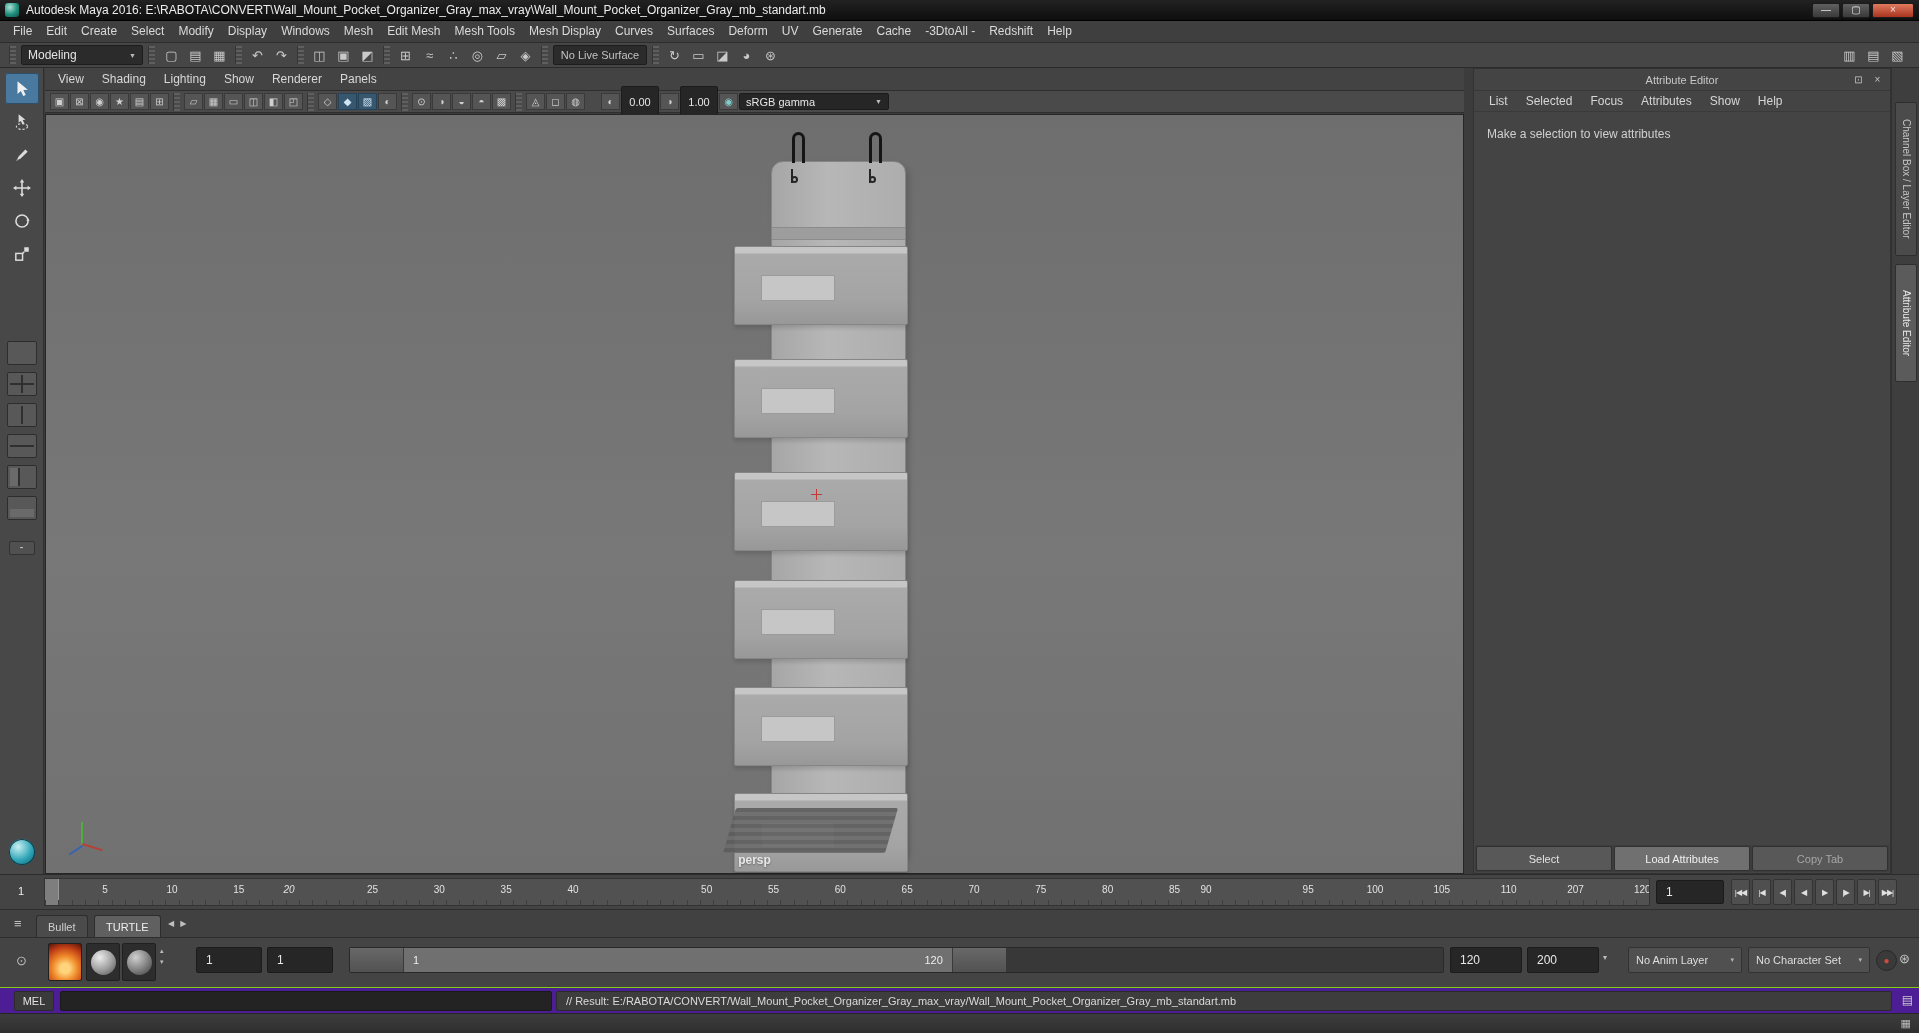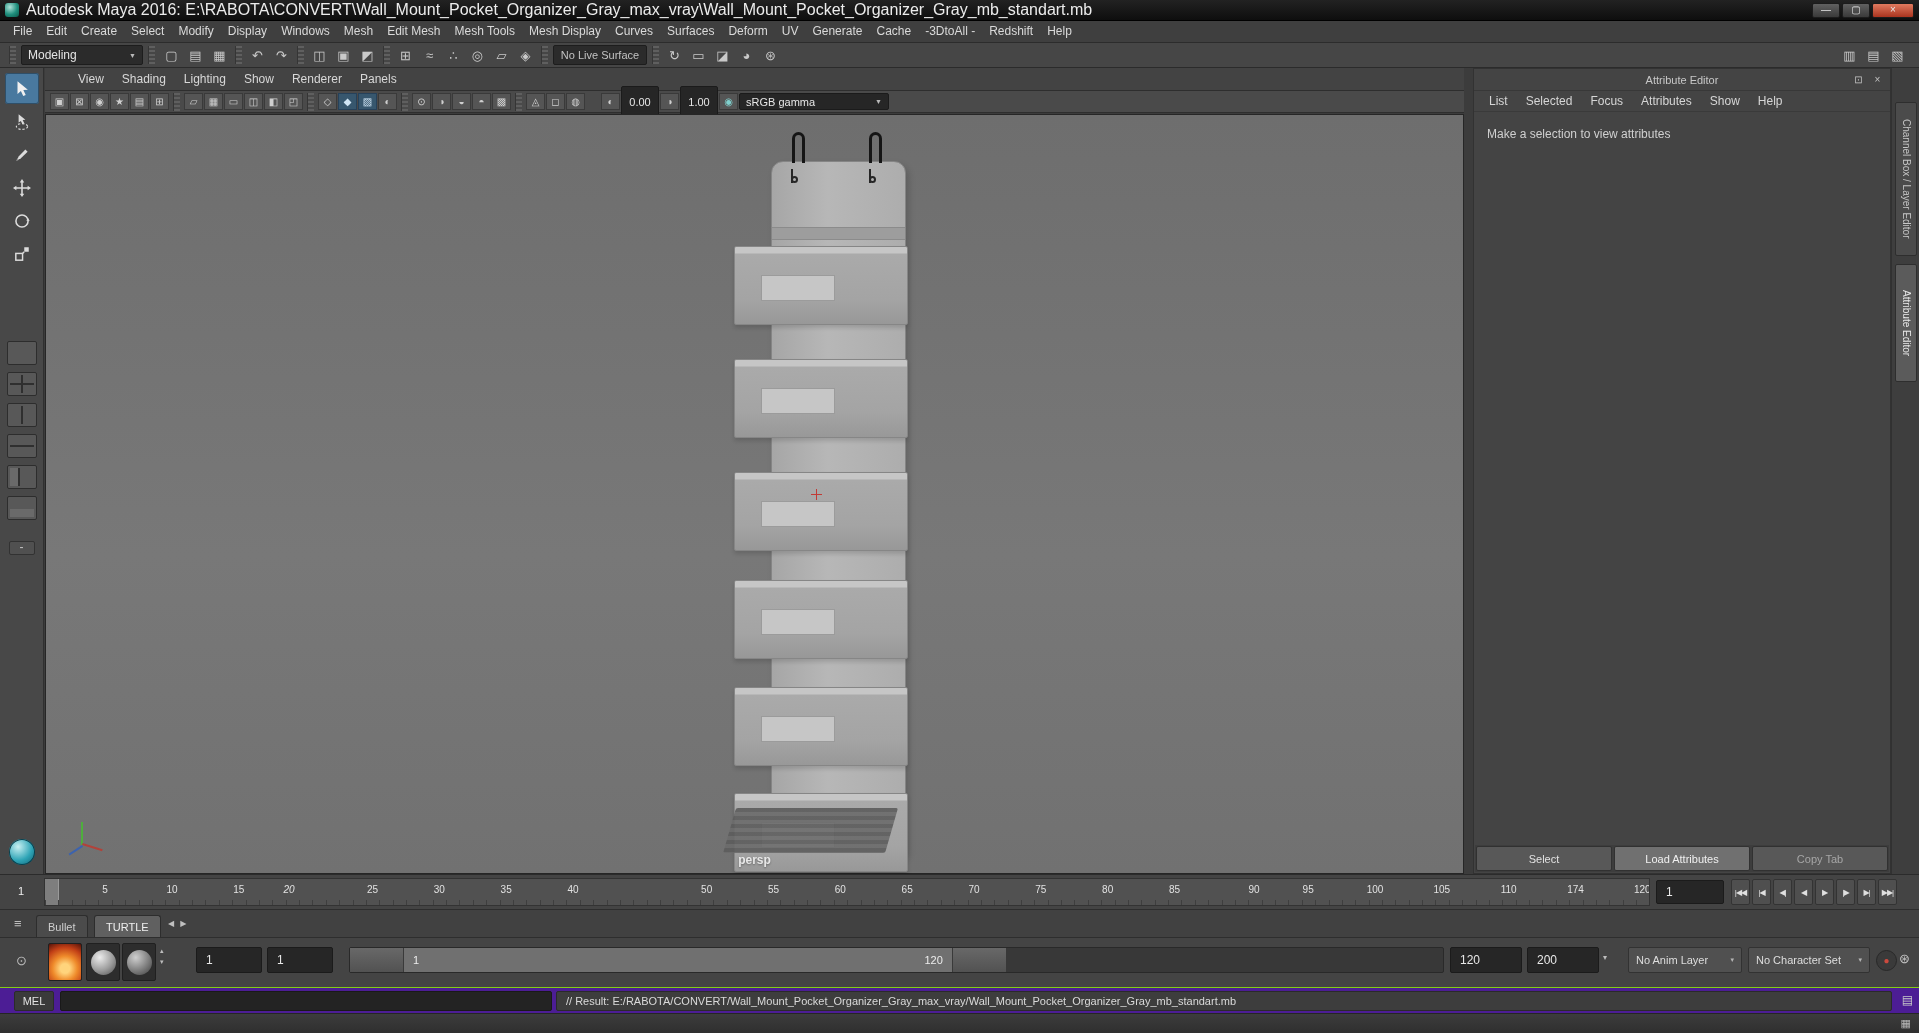--- a/index.html
+++ b/index.html
@@ -6,21 +6,21 @@
   html,body{background:#222}
   .root{position:relative;width:1919px;height:1033px;background:#444;overflow:hidden;
         font-family:"Liberation Sans",sans-serif;font-size:12px;color:#d6d6d6}
 
   
   .titlebar{position:absolute;left:0;top:0;width:100%;height:21px;
             background:linear-gradient(#222,#0e0e0e);border-bottom:1px solid #000;
             display:flex;align-items:center;padding:0 5px}
   .maya-logo{width:14px;height:14px;border-radius:3px;margin-right:7px;flex:0 0 auto;
              background:radial-gradient(circle at 35% 30%,#aee2d8,#1f8f7d 55%,#0b5447)}
-  .title-text{font-size:16px;color:#ececec;white-space:nowrap}
+  .title-text{font-size:12px;color:#ececec;white-space:nowrap}
   .win-buttons{margin-left:auto;display:flex;gap:2px}
   .win-btn{width:28px;height:15px;background:linear-gradient(#606060,#3a3a3a);border:1px solid #1c1c1c;
            color:#e6e6e6;font-size:10px;line-height:12px;text-align:center;border-radius:2px}
   .win-btn.close{width:42px;background:linear-gradient(#e07a5f,#a9341f)}
 
   
   .menubar{position:absolute;top:21px;left:0;width:100%;height:22px;background:#3f3f3f;
            border-bottom:1px solid #2c2c2c;display:flex;align-items:center;padding-left:6px}
   .menu-item{padding:0 7px;line-height:21px;color:#dadada;font-size:12px;white-space:nowrap}
 
@@ -62,21 +62,21 @@
   .layout-btn.l-b::after{content:"";position:absolute;inset:2px;border-bottom:8px solid #6a6a6a}
   .collapse-btn{width:26px;height:14px;margin-top:14px;background:#505050;border:1px solid #323232;border-radius:2px;
                 color:#c4c4c4;font-size:12px;line-height:11px;text-align:center}
   .mtk-icon{position:absolute;left:9px;bottom:9px;width:26px;height:26px;border-radius:50%;
             background:radial-gradient(circle at 35% 30%,#c8f0f2,#2ea4b6 55%,#0e5a6d);
             box-shadow:inset 0 0 0 1px #0a3d4a}
 
   
   .vpanel{position:absolute;left:45px;top:0;width:1419px;height:100%}
   .panel-menubar{height:23px;background:#434343;border-bottom:1px solid #2e2e2e;
-                 display:flex;align-items:center;padding-left:24px}
+                 display:flex;align-items:center;padding-left:4px}
   .pmenu-item{padding:0 9px;font-size:12px;color:#d8d8d8}
   .panel-toolbar{height:22px;background:#4a4a4a;border-bottom:1px solid #2e2e2e;
                  display:flex;align-items:center;gap:1px;padding-left:5px}
   .pt-icon{width:19px;height:17px;background:#555;border:1px solid #3a3a3a;color:#cfcfcf;
            font-size:10px;display:flex;align-items:center;justify-content:center;flex:0 0 auto}
   .pt-icon.active{background:#37576e;border-color:#26415a;color:#cfe4f4}
   .pt-icon.cm{color:#7fd0cd}
   .pt-spacer{width:14px}
   .pt-field{width:38px;height:31px;background:#262626;border:1px solid #1b1b1b;border-radius:2px;
             color:#e6e6e6;font-size:11px;display:flex;align-items:center;justify-content:center;flex:0 0 auto}
@@ -494,26 +494,26 @@
         <span class="tick" style="left: 527.983px;">40</span>
         <span class="tick" style="left: 594.817px; margin-top: 32px;">45</span>
         <span class="tick" style="left: 661.65px;">50</span>
         <span class="tick" style="left: 728.483px;">55</span>
         <span class="tick" style="left: 795.317px;">60</span>
         <span class="tick" style="left: 862.15px;">65</span>
         <span class="tick" style="left: 928.983px;">70</span>
         <span class="tick" style="left: 995.817px;">75</span>
         <span class="tick" style="left: 1062.65px;">80</span>
         <span class="tick" style="left: 1129.48px;">85</span>
-        <span class="tick" style="left: 1209px;">90</span>
+        <span class="tick" style="left: 1161px;">90</span>
         <span class="tick" style="left: 1263.15px;">95</span>
         <span class="tick" style="left: 1329.98px;">100</span>
         <span class="tick" style="left: 1396.82px;">105</span>
         <span class="tick" style="left: 1463.65px;">110</span>
-        <span class="tick" style="left: 1530.48px;">174</span>
+        <span class="tick" style="left: 1530.48px;">207</span>
         <span class="tick" style="left: 1597.32px;">120</span>
       </div>
     <div class="time-field">1</div>
     <div class="playback">
         <span class="pb-btn">|◀◀</span>
         <span class="pb-btn">|◀</span>
         <span class="pb-btn">◀|</span>
         <span class="pb-btn">◀</span>
         <span class="pb-btn">▶</span>
         <span class="pb-btn">|▶</span>

